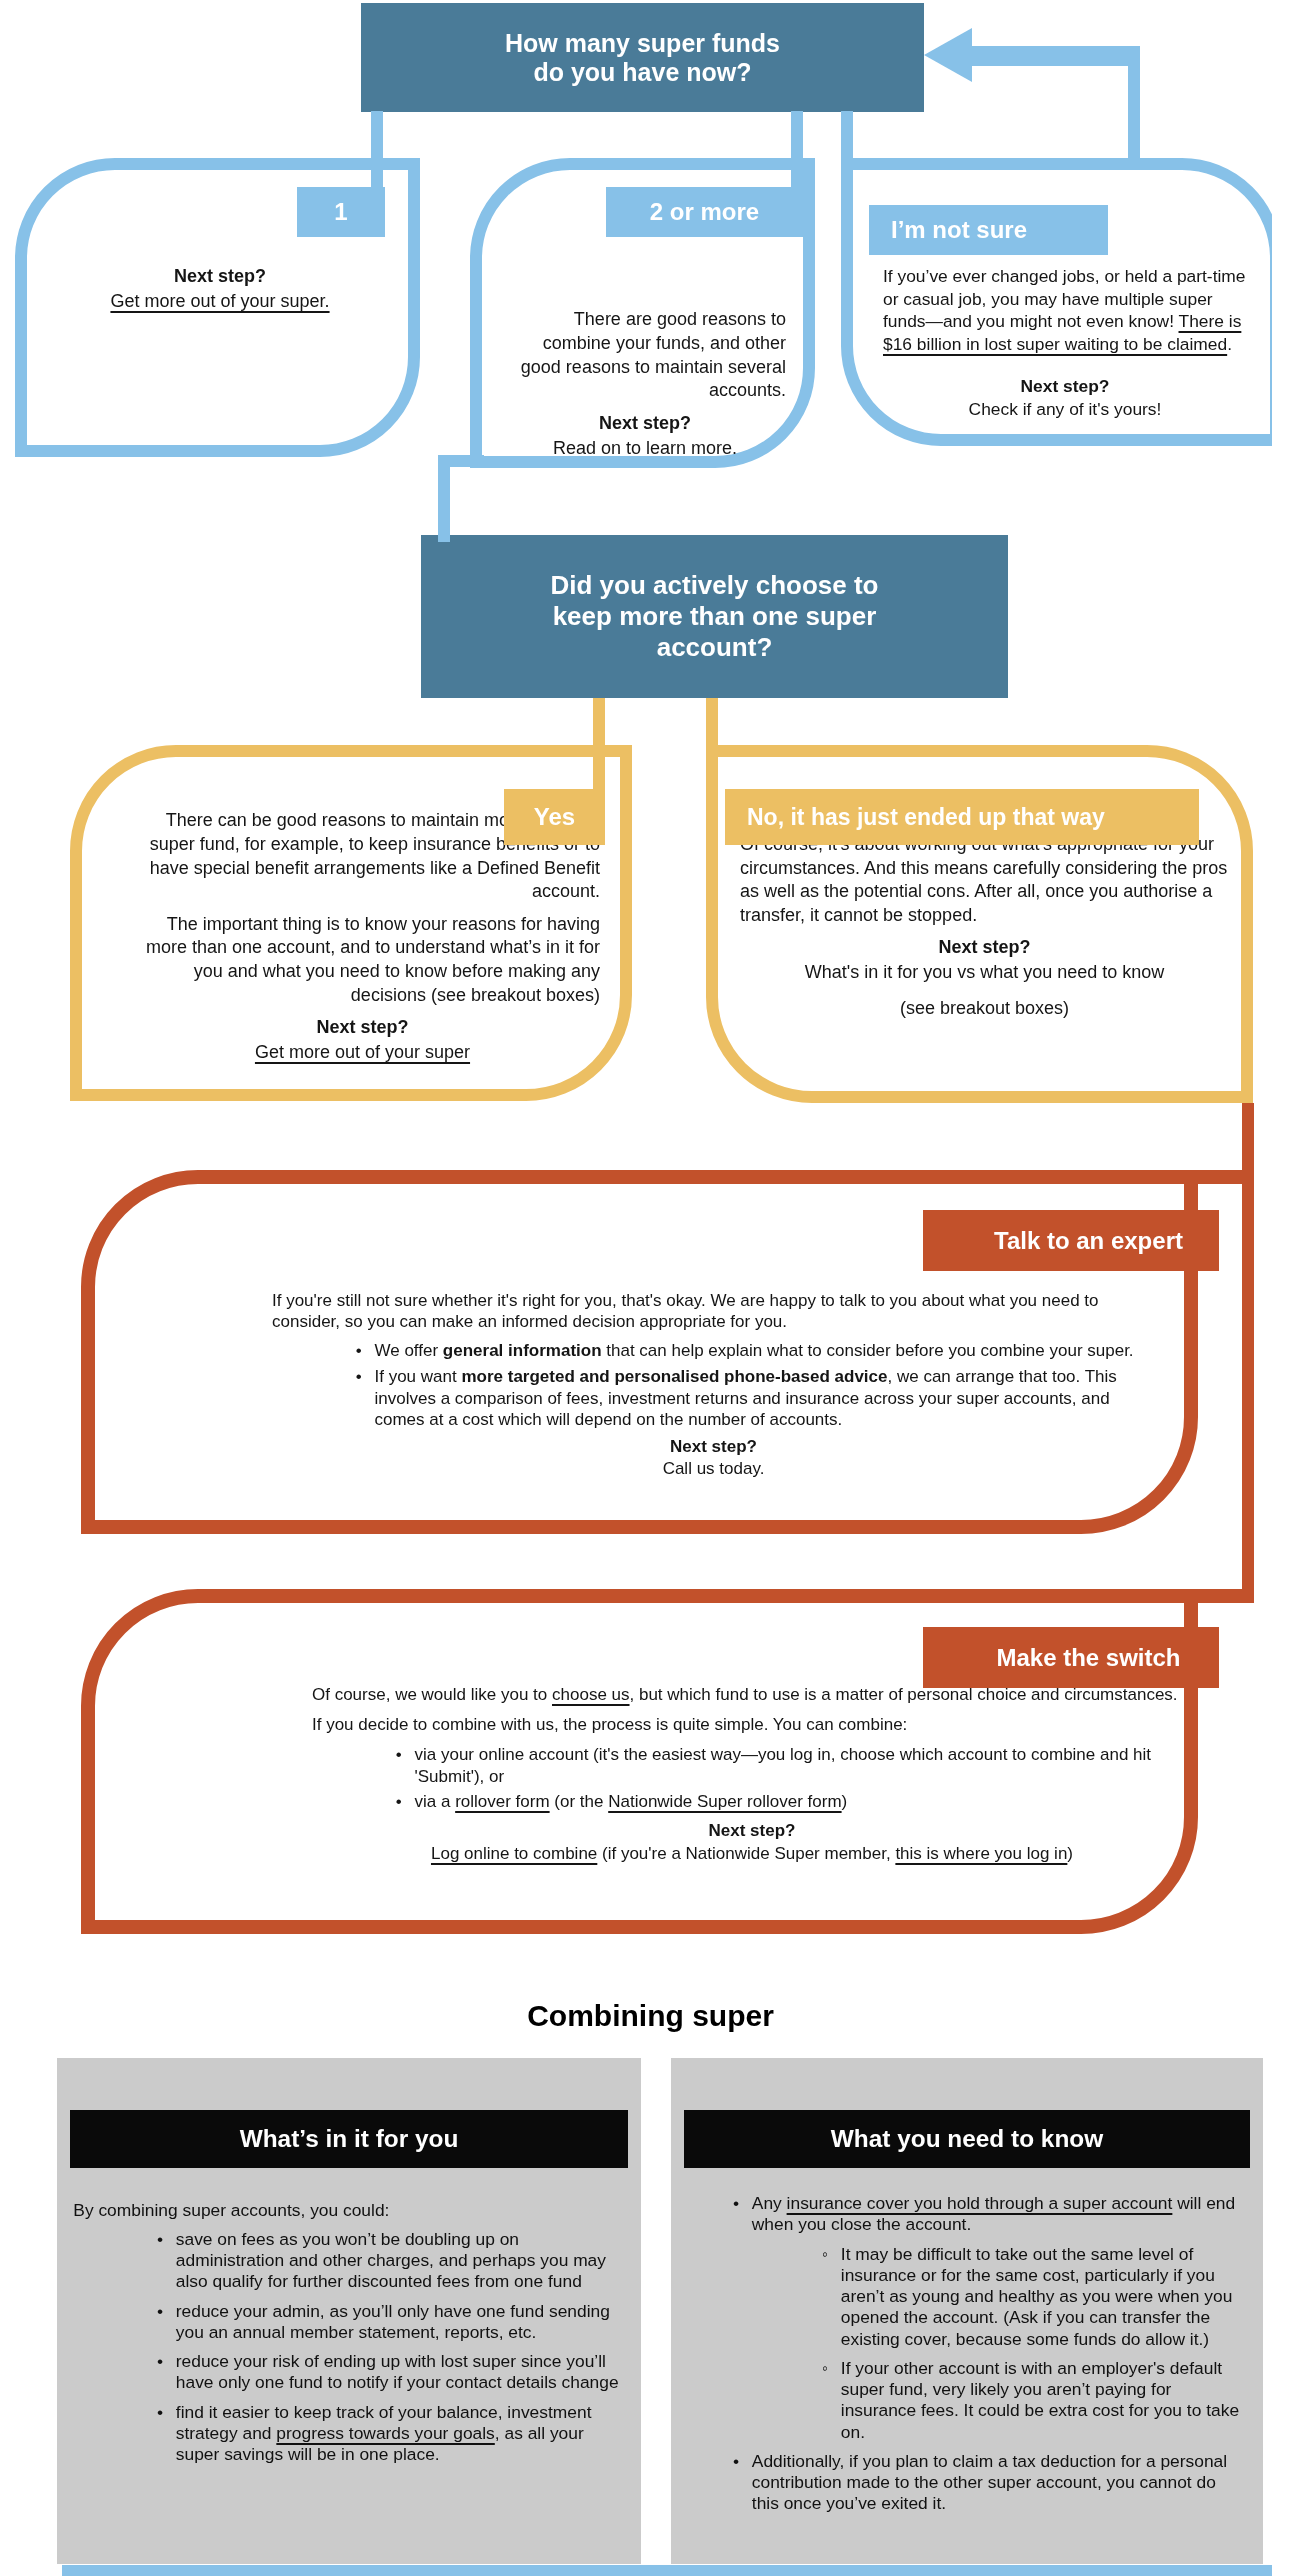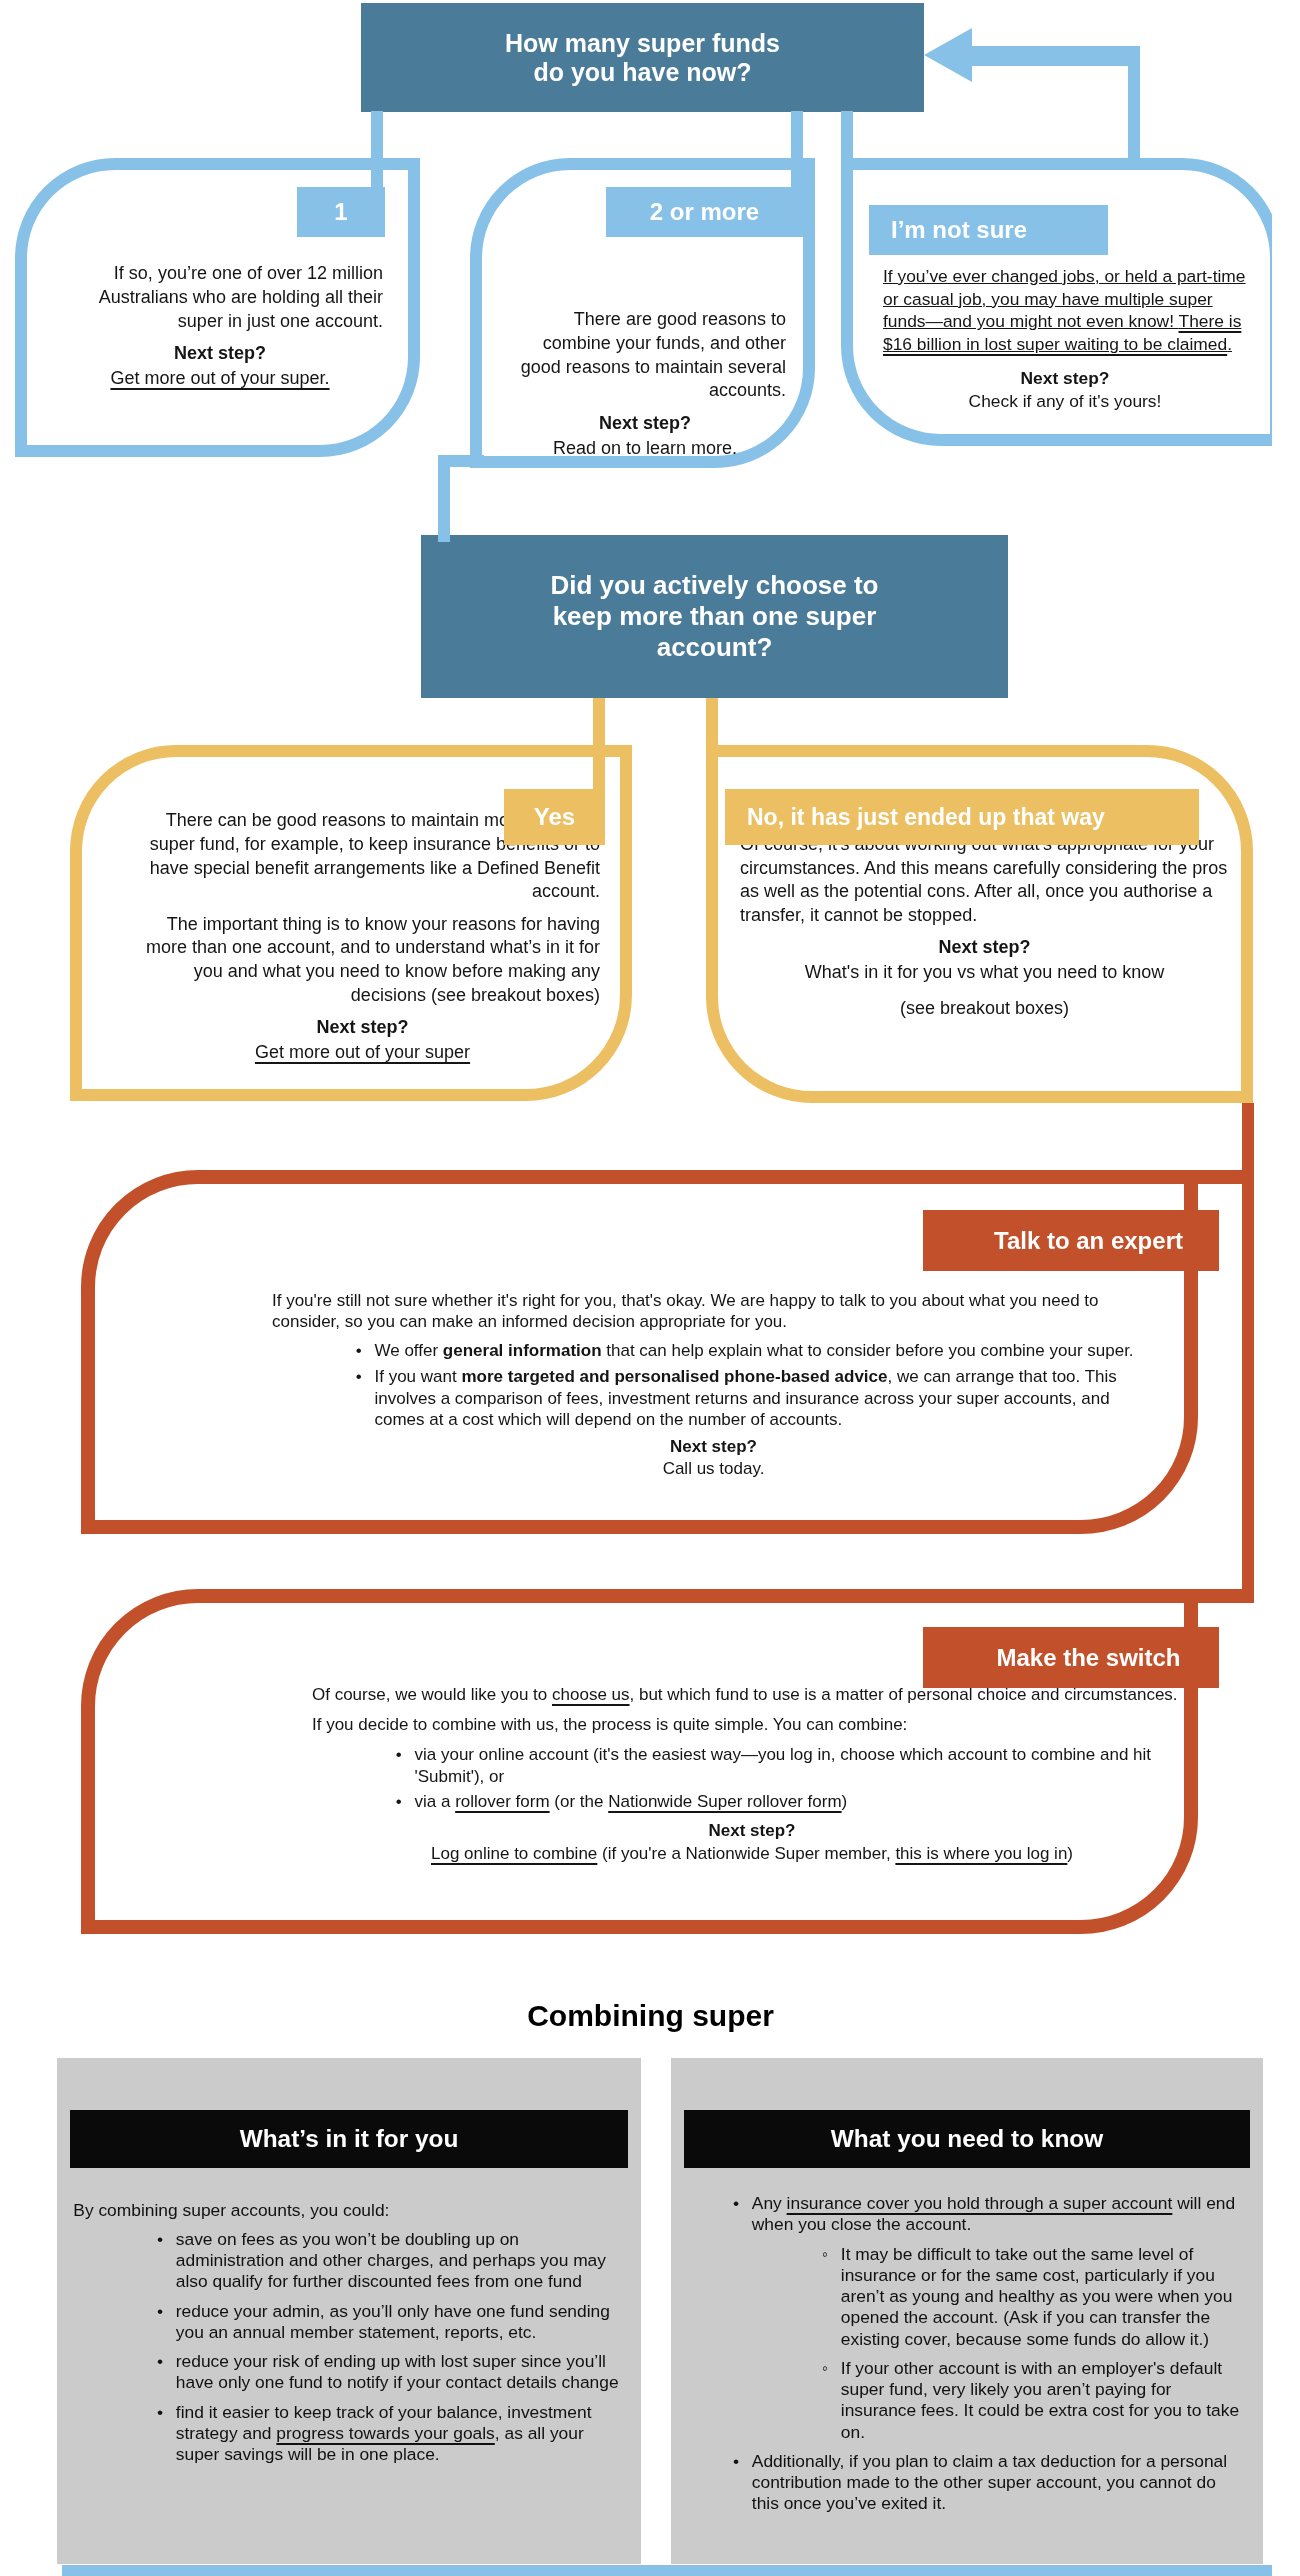--- a/index.html
+++ b/index.html
@@ -66,21 +66,20 @@
   <div class="line-blue" style="left:371px;top:111px;width:12px;height:77px;"></div>
   <div class="line-blue" style="left:791px;top:111px;width:12px;height:77px;"></div>
   <div class="line-blue" style="left:841px;top:111px;width:12px;height:114px;"></div>
 
   <div class="arrow-head" style="left:924px;top:28px;"></div>
   <div class="line-blue" style="left:962px;top:46px;width:178px;height:19.6px;"></div>
   <div class="line-blue" style="left:1128px;top:46px;width:12px;height:122px;"></div>
 
   <div class="callout co-blue rl" style="left:15px;top:158px;width:405px;height:299px;">
     <div class="content t-right" style="left:30px;top:92px;width:326px;">
-      <p>If so, you’re one of over 12 million Australians who are holding all their super in just one account.</p>
       <div class="next">Next step?</div>
       <div class="centered">
         <span class="u">Get more out of your super.</span>
       </div>
     </div>
   </div>
   <div class="tab tab-blue" style="left:297px;top:187px;width:88px;height:50px;">
     <span>1</span>
   </div>
 
@@ -90,21 +89,21 @@
       <div class="next">Next step?</div>
       <div class="centered">Read on to learn more.</div>
     </div>
   </div>
   <div class="tab tab-blue" style="left:606px;top:187px;width:197px;height:50px;">
     <span>2 or more</span>
   </div>
 
   <div class="callout co-blue rr" style="left:841px;top:158px;width:441px;height:288px;">
     <div class="content" style="left:30px;top:95px;width:364px;font-size:17.4px;line-height:1.3;">
-      <p style="margin-bottom:11px;text-decoration:underline;">
+      <p style="margin-bottom:19px;">
         <span>If you’ve ever changed jobs, or held a part-time or casual job, you may have multiple super funds—and you might not even know! </span><span class="u">There is $16 billion in lost super waiting to be claimed</span><span>.</span>
       </p>
       <div class="next">Next step?</div>
       <div class="centered">Check if any of it's yours!</div>
     </div>
   </div>
   <div class="tab tab-blue tab-left" style="left:869px;top:205px;width:217px;height:50px;">
     <span>I’m not sure</span>
   </div>
 

